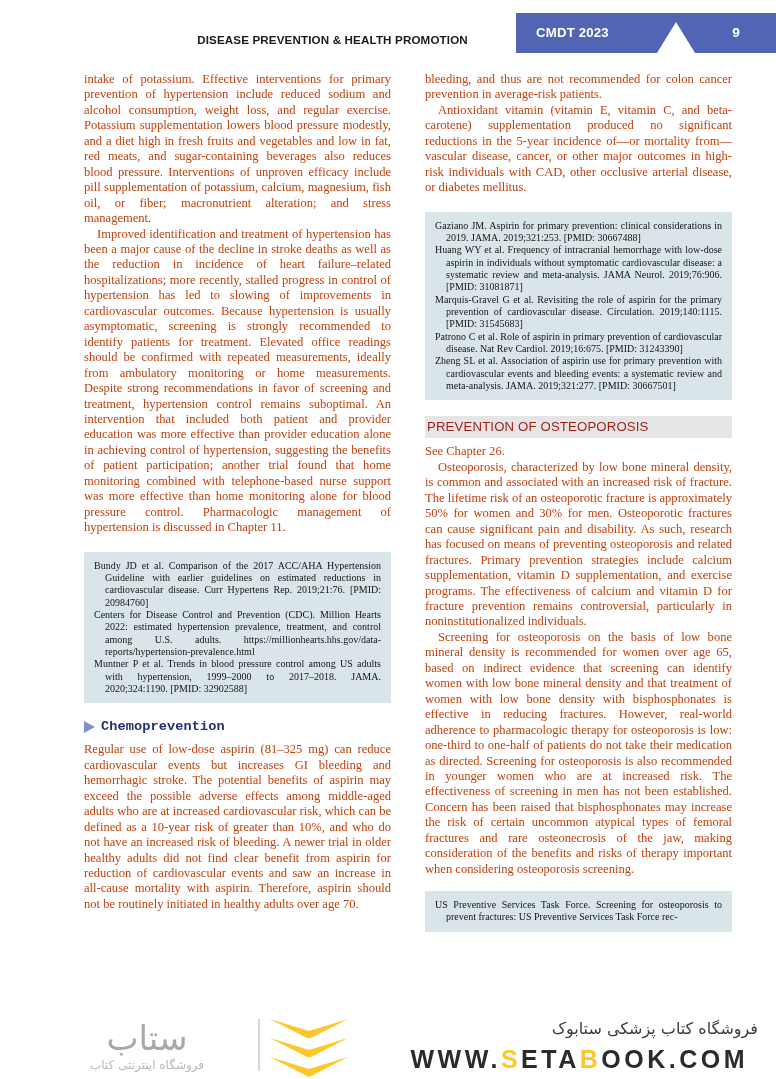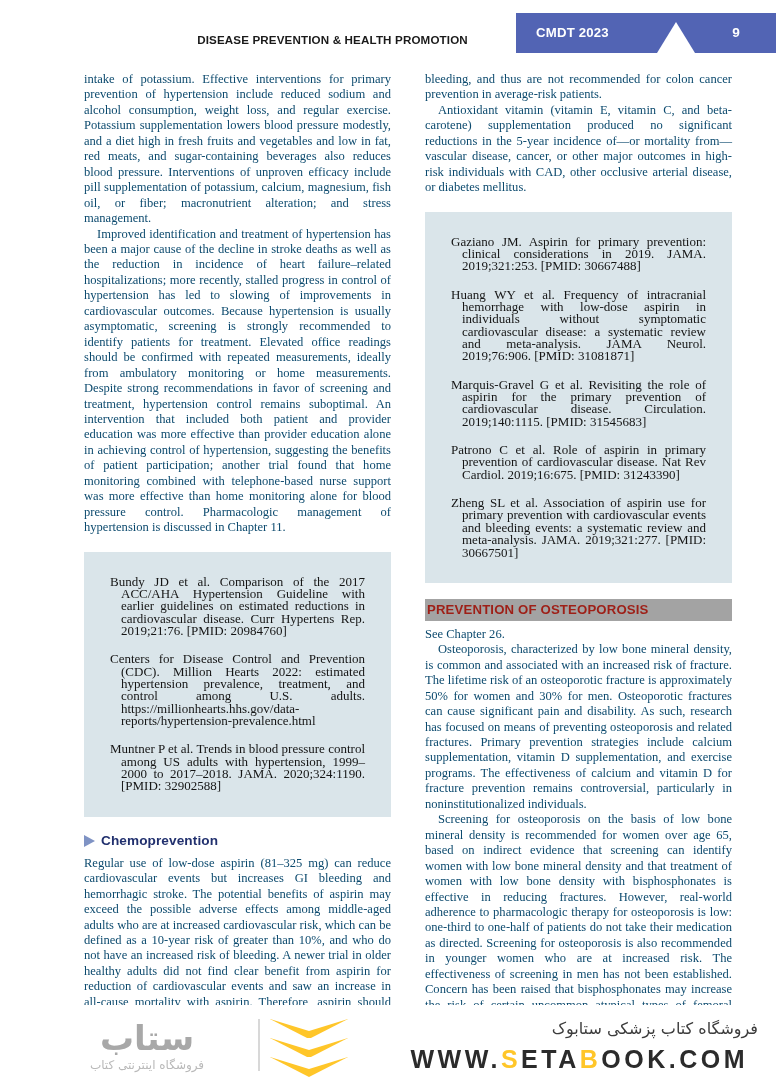--- a/index.html
+++ b/index.html
@@ -103,64 +103,64 @@
   #column-left  { left: 84px; }
   #column-right { left: 425px; }
 
   p.body-par {
     margin: 0;
     font-size: 12.55px;
     line-height: 15.45px;
     text-align: justify;
     text-justify: inter-word;
     hyphens: manual;
-    color: #0c4a6e;
+    color: #c2410c;
   }
   p.body-par.indent { text-indent: 13px; }
 
   
   .ref-box {
     background: #dae5ea;
     padding: 8px 10px 8px 10px;
     margin: 0;
   }
   .ref-box p {
-    margin: 16px;
-    font-size: 13px;
+    margin: 0;
+    font-size: 10px;
     line-height: 12.35px;
     text-align: justify;
     padding-left: 11px;
     text-indent: -11px;
     color: #141414;
   }
 
   
   .head-b {
     display: flex;
     align-items: center;
     gap: 6px;
-    font-family: Liberation Sans, sans-serif;
+    font-family: Liberation Mono, monospace;
     font-weight: bold;
     font-size: 13.6px;
     color: #21306e;
     letter-spacing: 0.1px;
   }
   .head-b .tri {
     width: 0; height: 0;
     border-top: 6.5px solid transparent;
     border-bottom: 6.5px solid transparent;
     border-left: 11px solid #7f93c4;
     flex: 0 0 auto;
     margin-top: 1px;
   }
   .head-a {
-    background: #a3a3a3;
+    background: #e5e5e5;
     padding: 3px 3px 4px 2px;
     font-family: "Liberation Sans", "DejaVu Sans", sans-serif;
-    font-weight: bold;
+    font-weight: normal;
     font-size: 13.2px;
     letter-spacing: 0.15px;
     color: #9e1f17;
   }
   .sp6  { height: 6px; }
   .sp8  { height: 8px; }
   .sp14 { height: 14px; }
   .sp16 { height: 16px; }
 
   
@@ -180,21 +180,21 @@
     height: 66px;
   }
   #logo-wordmark {
     position: absolute;
     left: 0;
     top: 6px;
     width: 198px;
     height: 42px;
     font-family: "DejaVu Sans", sans-serif;
     font-size: 34px;
-    font-weight: bold;
+    font-weight: normal;
     color: #a8a8a8;
     direction: rtl;
     text-align: center;
     line-height: 42px;
     letter-spacing: -1px;
   }
   #logo-subtext {
     position: absolute;
     left: 0;
     top: 47px;

